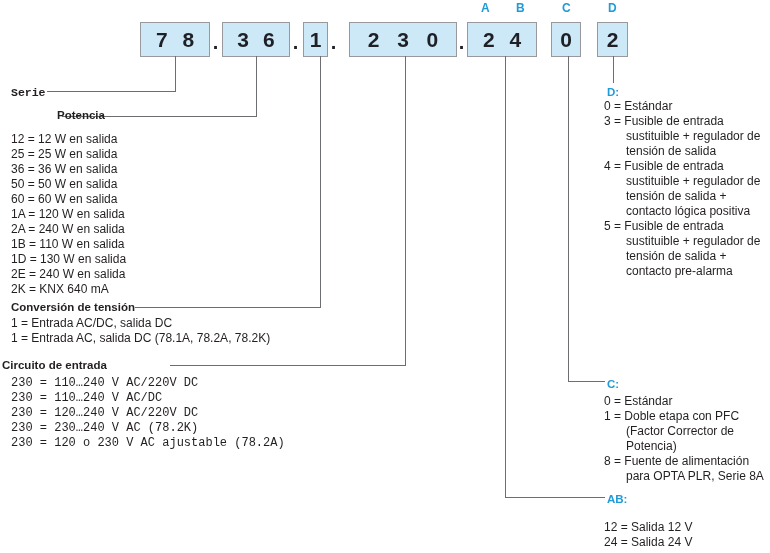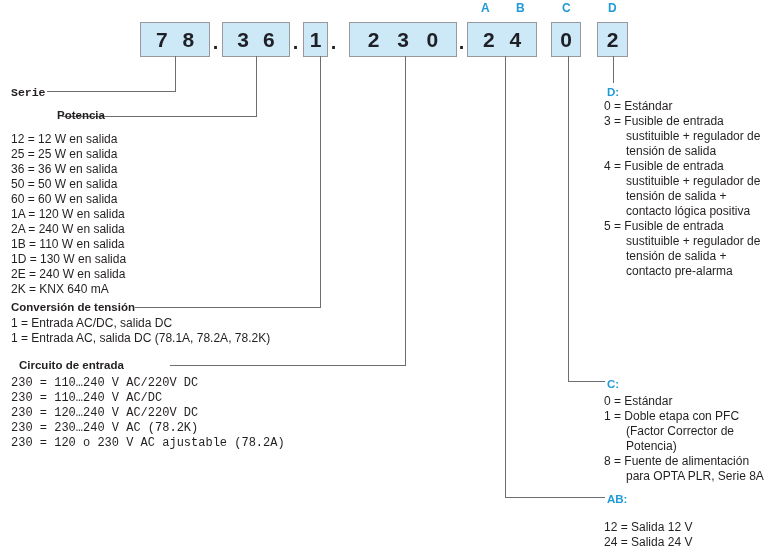--- a/index.html
+++ b/index.html
@@ -41,21 +41,21 @@
   .hdr{position:absolute;font-size:11.5px;font-weight:bold;line-height:15px;white-space:pre;}
   .blu{color:#219bd7;}
   .list{position:absolute;font-size:12px;line-height:15px;}
   .opt{white-space:pre-line;padding-left:22px;text-indent:-22px;}
 
   .hdr-serie     {left:11px;top:85px;font-family:Liberation Mono, monospace;}
   .hdr-potencia  {left:11px;top:108px;padding-left:46px;}
   .list-potencia {left:11px;top:132px;}
   .hdr-conversion{left:11px;top:300px;}
   .list-conversion{left:11px;top:316px;}
-  .hdr-entrada   {left:19px;top:358px;}
+  .hdr-entrada   {left:2px;top:358px;}
   .list-entrada  {left:11px;top:376px;font-family:Liberation Mono, monospace;}
 
   .hdr-d {left:607px;top:85px;}
   .list-d{left:604px;top:99px;width:165px;}
   .hdr-c {left:607px;top:377px;}
   .list-c{left:604px;top:394px;width:165px;}
   .hdr-ab{left:607px;top:492px;}
   .list-ab{left:604px;top:508px;width:165px;margin-top:12px;}
 </style>
 </head>

